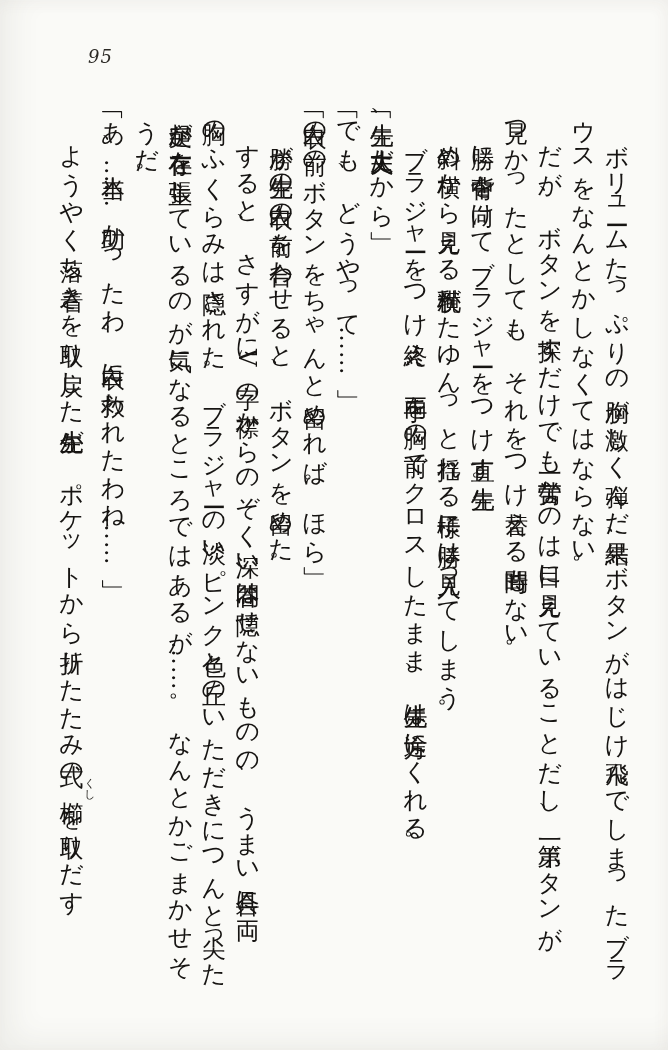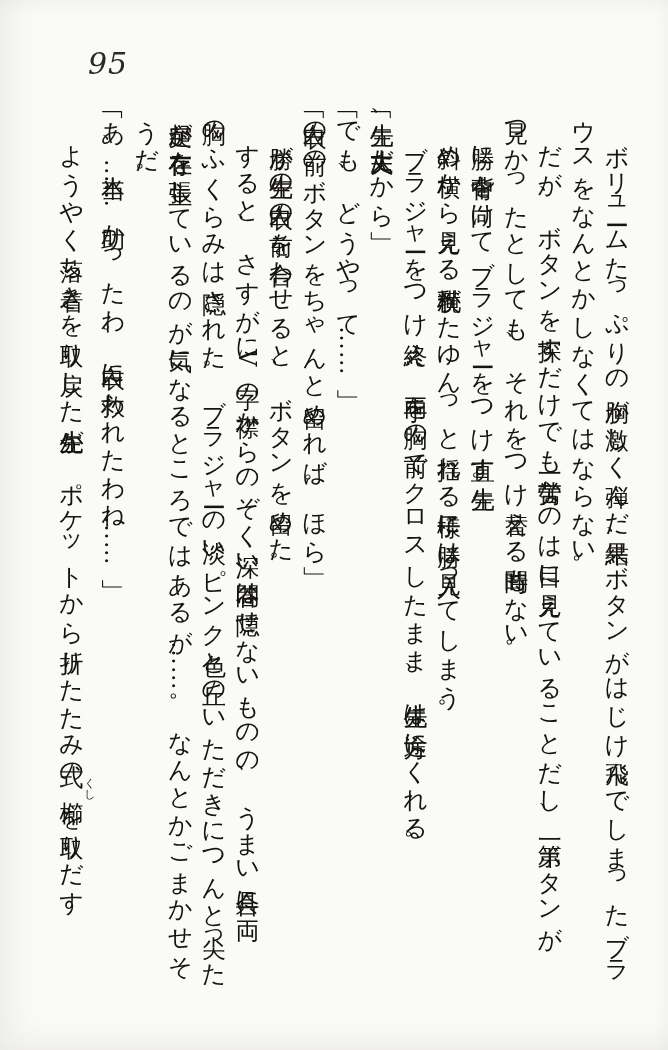--- a/index.html
+++ b/index.html
@@ -15,21 +15,21 @@
     height: 1050px;
     background: #fafaf7;
     box-shadow: inset 14px -10px 28px rgba(90,85,75,0.07), inset -4px 4px 14px rgba(90,85,75,0.04);
     font-family: "DejaVu Serif", "Liberation Serif", serif;
     color: #161412;
   }
   .page-number {
     position: absolute;
     left: 88px;
     top: 46px;
-    font-size: 30px;
+    font-size: 18px;
     font-style: italic;
     letter-spacing: 1px;
     color: #2b2925;
   }
   .text-block {
     position: absolute;
     top: 104px;
     right: 35px;
     height: 942px;
     writing-mode: vertical-rl;

